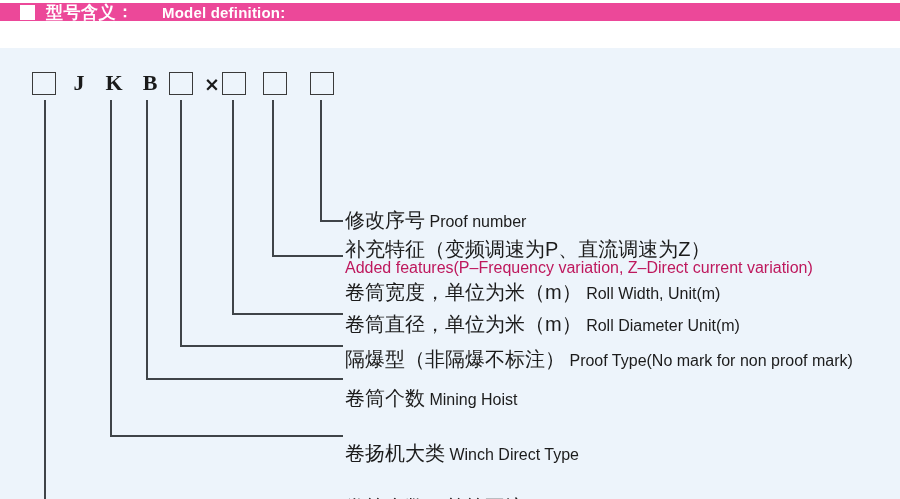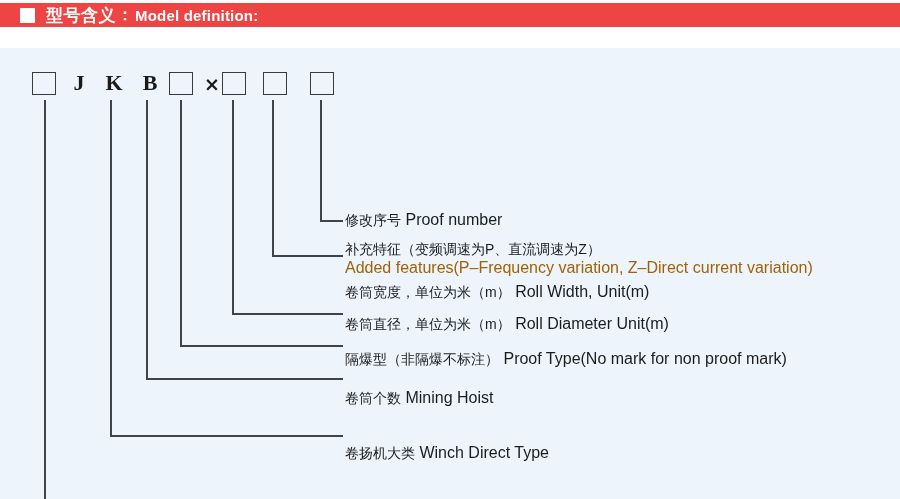--- a/index.html
+++ b/index.html
@@ -7,36 +7,37 @@
     width:900px;height:499px;
     background:#ffffff;
     font-family:"Liberation Sans","DejaVu Sans",sans-serif;
     overflow:hidden;
     position:relative;
   }
   #page{position:relative;width:900px;height:499px;}
 
   
   .header-bar{
-    position:absolute;left:0;top:3px;width:900px;height:24px;
-    background:#ef4444;
+    position:absolute;left:0;top:3px;width:900px;height:18px;
+    background:#ec4899;
     display:flex;align-items:center;
   }
   .header-bullet{
     width:15px;height:15px;background:#ffffff;
     margin-left:20px;margin-right:11px;flex:0 0 auto;
   }
   .header-cn{
     color:#ffffff;font-size:17px;font-weight:bold;
     letter-spacing:0.5px;
   }
   .header-sep{color:#ffffff;font-size:16px;font-weight:bold;margin:0 2px 0 1px;}
   .header-en{
     color:#ffffff;font-size:15px;font-weight:bold;
     letter-spacing:0.2px;
+    margin-left:27px;
   }
 
   
   .panel{
     position:absolute;left:0;top:48px;width:900px;height:451px;
     background:#edf4fb;
   }
 
   
   .code-row{position:absolute;left:0;top:0;width:900px;height:48px;}
@@ -62,25 +63,25 @@
   .vline{position:absolute;width:1.6px;background:#3f4448;}
   .hline{position:absolute;height:1.6px;background:#3f4448;}
 
   
   .label{
     position:absolute;left:345px;
     color:#1c1c1c;
     white-space:nowrap;
     line-height:20px;
   }
-  .label .cn{font-size:14px;margin-top:12px;}
+  .label .cn{font-size:20px;margin-top:12px;}
   .label .en{font-size:16px;}
   .label-sub{
     position:absolute;left:345px;
-    color:#a16207;white-space:nowrap;
+    color:#be185d;white-space:nowrap;
     font-size:16px;line-height:20px;
   }
 </style>
 </head>
 <body>
 
 <div id="page">
 
   <div class="header-bar">
     <div class="header-bullet"></div>

